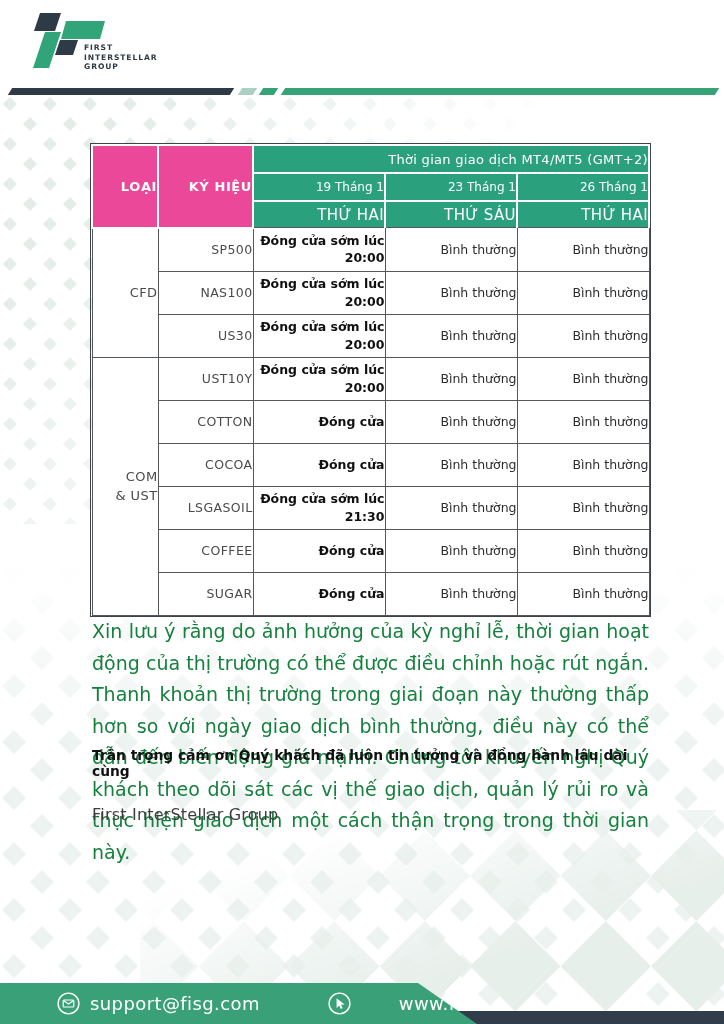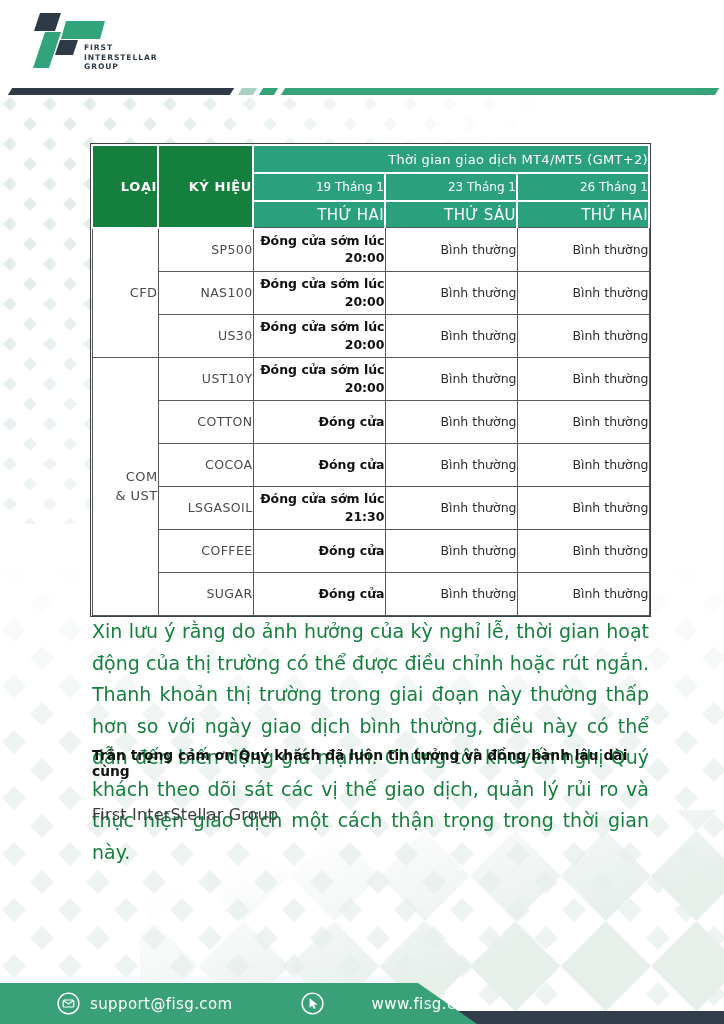--- a/index.html
+++ b/index.html
@@ -31,21 +31,21 @@
   
   .bar{position:absolute;top:88px;height:7px;z-index:2;transform:skewX(-32deg);}
   .bar-navy{left:10px;width:222px;background:#2e3a46;}
   .bar-lite{left:240px;width:15px;background:#a9d0c2;}
   .bar-g1{left:261px;width:15px;background:#35a278;}
   .bar-g2{left:283px;width:434px;background:#35a278;}
   
   #tablewrap{position:absolute;left:90px;top:143px;z-index:2;border:1.5px solid #3d434a;}
   table{border-collapse:collapse;table-layout:fixed;width:558px;}
   td{padding:2px 0;text-align:right;vertical-align:middle;}
-  .hd{background:#15803d;color:#fff;font-size:13px;font-weight:600;letter-spacing:.6px;
+  .hd{background:#ec4899;color:#fff;font-size:13px;font-weight:600;letter-spacing:.6px;
       border:2px solid #fff;}
   .g{background:#2aa17c;color:#fff;border:2px solid #fff;}
   .g-title{font-size:13px;height:22px;font-weight:500;letter-spacing:.3px;}
   .g-date{font-size:12px;height:22px;font-weight:400;}
   .g-day{font-size:15px;height:21px;font-weight:500;letter-spacing:.4px;border-bottom:1px solid #55585a;}
   .grp{background:#fff;color:#4a4a4a;font-size:13px;letter-spacing:.4px;
        border:1px solid #55585a;white-space:pre-line;line-height:1.5;}
   .sym{background:#fff;color:#4a4a4a;font-size:12.5px;letter-spacing:.4px;
        border:1px solid #55585a;height:38px;}
   .val{background:#fff;border:1px solid #55585a;font-size:12.5px;color:#2c2c2c;height:38px;}
@@ -60,21 +60,21 @@
   
   #footer-navy{position:absolute;left:450px;top:1011px;width:274px;height:13px;
     background:#323d4b;z-index:3;}
   #footer-green{position:absolute;left:0;top:983px;width:724px;height:41px;z-index:4;
     background:#3aa078;
     clip-path:polygon(0 0,418px 0,477px 100%,0 100%);
     display:flex;align-items:center;color:#fff;}
   .f-item{display:flex;align-items:center;gap:10px;}
   #f-mail{margin-left:57px;}
   #f-web{margin-left:68px;gap:48px;}
-  .f-txt{font-size:15px;font-weight:400;letter-spacing:.4px;color:#fff;text-decoration:none;}
+  .f-txt{font-size:18px;font-weight:400;letter-spacing:.4px;color:#fff;text-decoration:none;}
   .f-ic{width:23px;height:23px;display:block;}
 </style>
 </head>
 <body>
 
 <div id="page">
 
   <svg id="pat-topleft" class="pat" width="540" height="430">
     <defs>
       <pattern id="pa" width="40" height="40" patternUnits="userSpaceOnUse">

